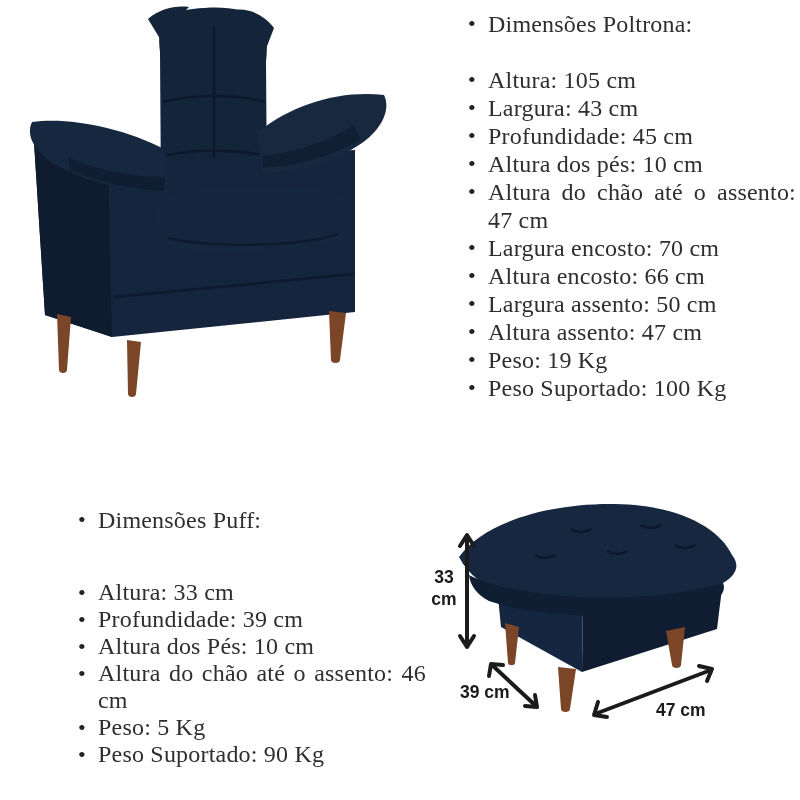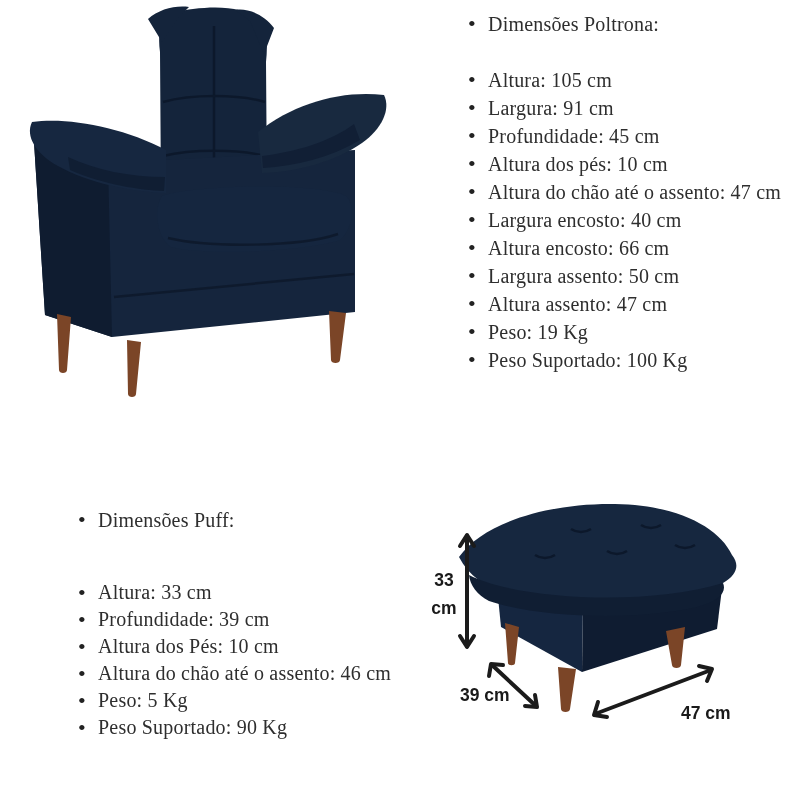--- a/index.html
+++ b/index.html
@@ -8,21 +8,21 @@
     position: relative;
     width: 800px; height: 800px;
     background: #ffffff;
     overflow: hidden;
     font-family: "Liberation Serif", serif;
     color: #2e2e2e;
   }
   .figure { position: absolute; }
   .figure svg { display: block; width: 100%; height: 100%; }
 
-  .dim-list { position: absolute; font-size: 20px; }
+  .dim-list { position: absolute; font-size: 24px; }
   .dim-list .list-title {
     position: relative;
     padding-left: 28px;
     line-height: 28px;
     letter-spacing: 0.2px;
   }
   .dim-list ul { list-style: none; }
   .dim-list li {
     position: relative;
     padding-left: 28px;
@@ -43,28 +43,28 @@
   .poltrona-list .list-title { margin-bottom: 28px; }
   .puff-list { left: 70px; top: 506px; width: 356px; }
   .puff-list .list-title { margin-bottom: 45px; }
   .puff-list li { line-height: 27px; }
 
   .dim-label {
     position: absolute;
     font-family: "Liberation Sans", sans-serif;
     font-weight: bold;
     font-size: 17.5px;
-    line-height: 28px;
+    line-height: 22px;
     color: #1a1a1a;
     white-space: nowrap;
   }
   .dim-label.stacked { white-space: normal; text-align: center; }
   #height-label { left: 425px; top: 566px; width: 38px; }
   #depth-label  { left: 460px; top: 681px; text-align: center; }
-  #width-label  { left: 681px; top: 699px; }
+  #width-label  { left: 656px; top: 699px; }
 </style>
 </head>
 <body>
 
 <div class="canvas">
 
   <div class="figure" style="left:10px; top:0; width:420px; height:430px;">
     <svg viewBox="0 0 420 430">
 
       <path fill="#14243b" d="M150,52 C146,24 156,12 183,9 C214,5 238,9 248,20 C257,29 258,44 256,62 L257,198 C257,212 249,219 236,219 L168,219 C156,219 150,211 151,197 Z"></path>
@@ -94,25 +94,25 @@
         <path d="M117,340 L131,342 L126,394 C126,398 118,398 118,394 Z"></path>
         <path d="M319,311 L336,313 L330,360 C330,364 321,364 321,360 Z"></path>
       </g>
     </svg>
   </div>
 
   <section class="dim-list poltrona-list">
     <div class="list-title">Dimensões Poltrona:</div>
     <ul>
       <li>Altura: 105 cm</li>
-      <li>Largura: 91 cm</li>
+      <li>Largura: 43 cm</li>
       <li>Profundidade: 45 cm</li>
       <li>Altura dos pés: 10 cm</li>
       <li>Altura do chão até o assento: 47 cm</li>
-      <li>Largura encosto: 40 cm</li>
+      <li>Largura encosto: 70 cm</li>
       <li>Altura encosto: 66 cm</li>
       <li>Largura assento: 50 cm</li>
       <li>Altura assento: 47 cm</li>
       <li>Peso: 19 Kg</li>
       <li>Peso Suportado: 100 Kg</li>
     </ul>
   </section>
 
   <section class="dim-list puff-list">
     <div class="list-title">Dimensões Puff:</div>

